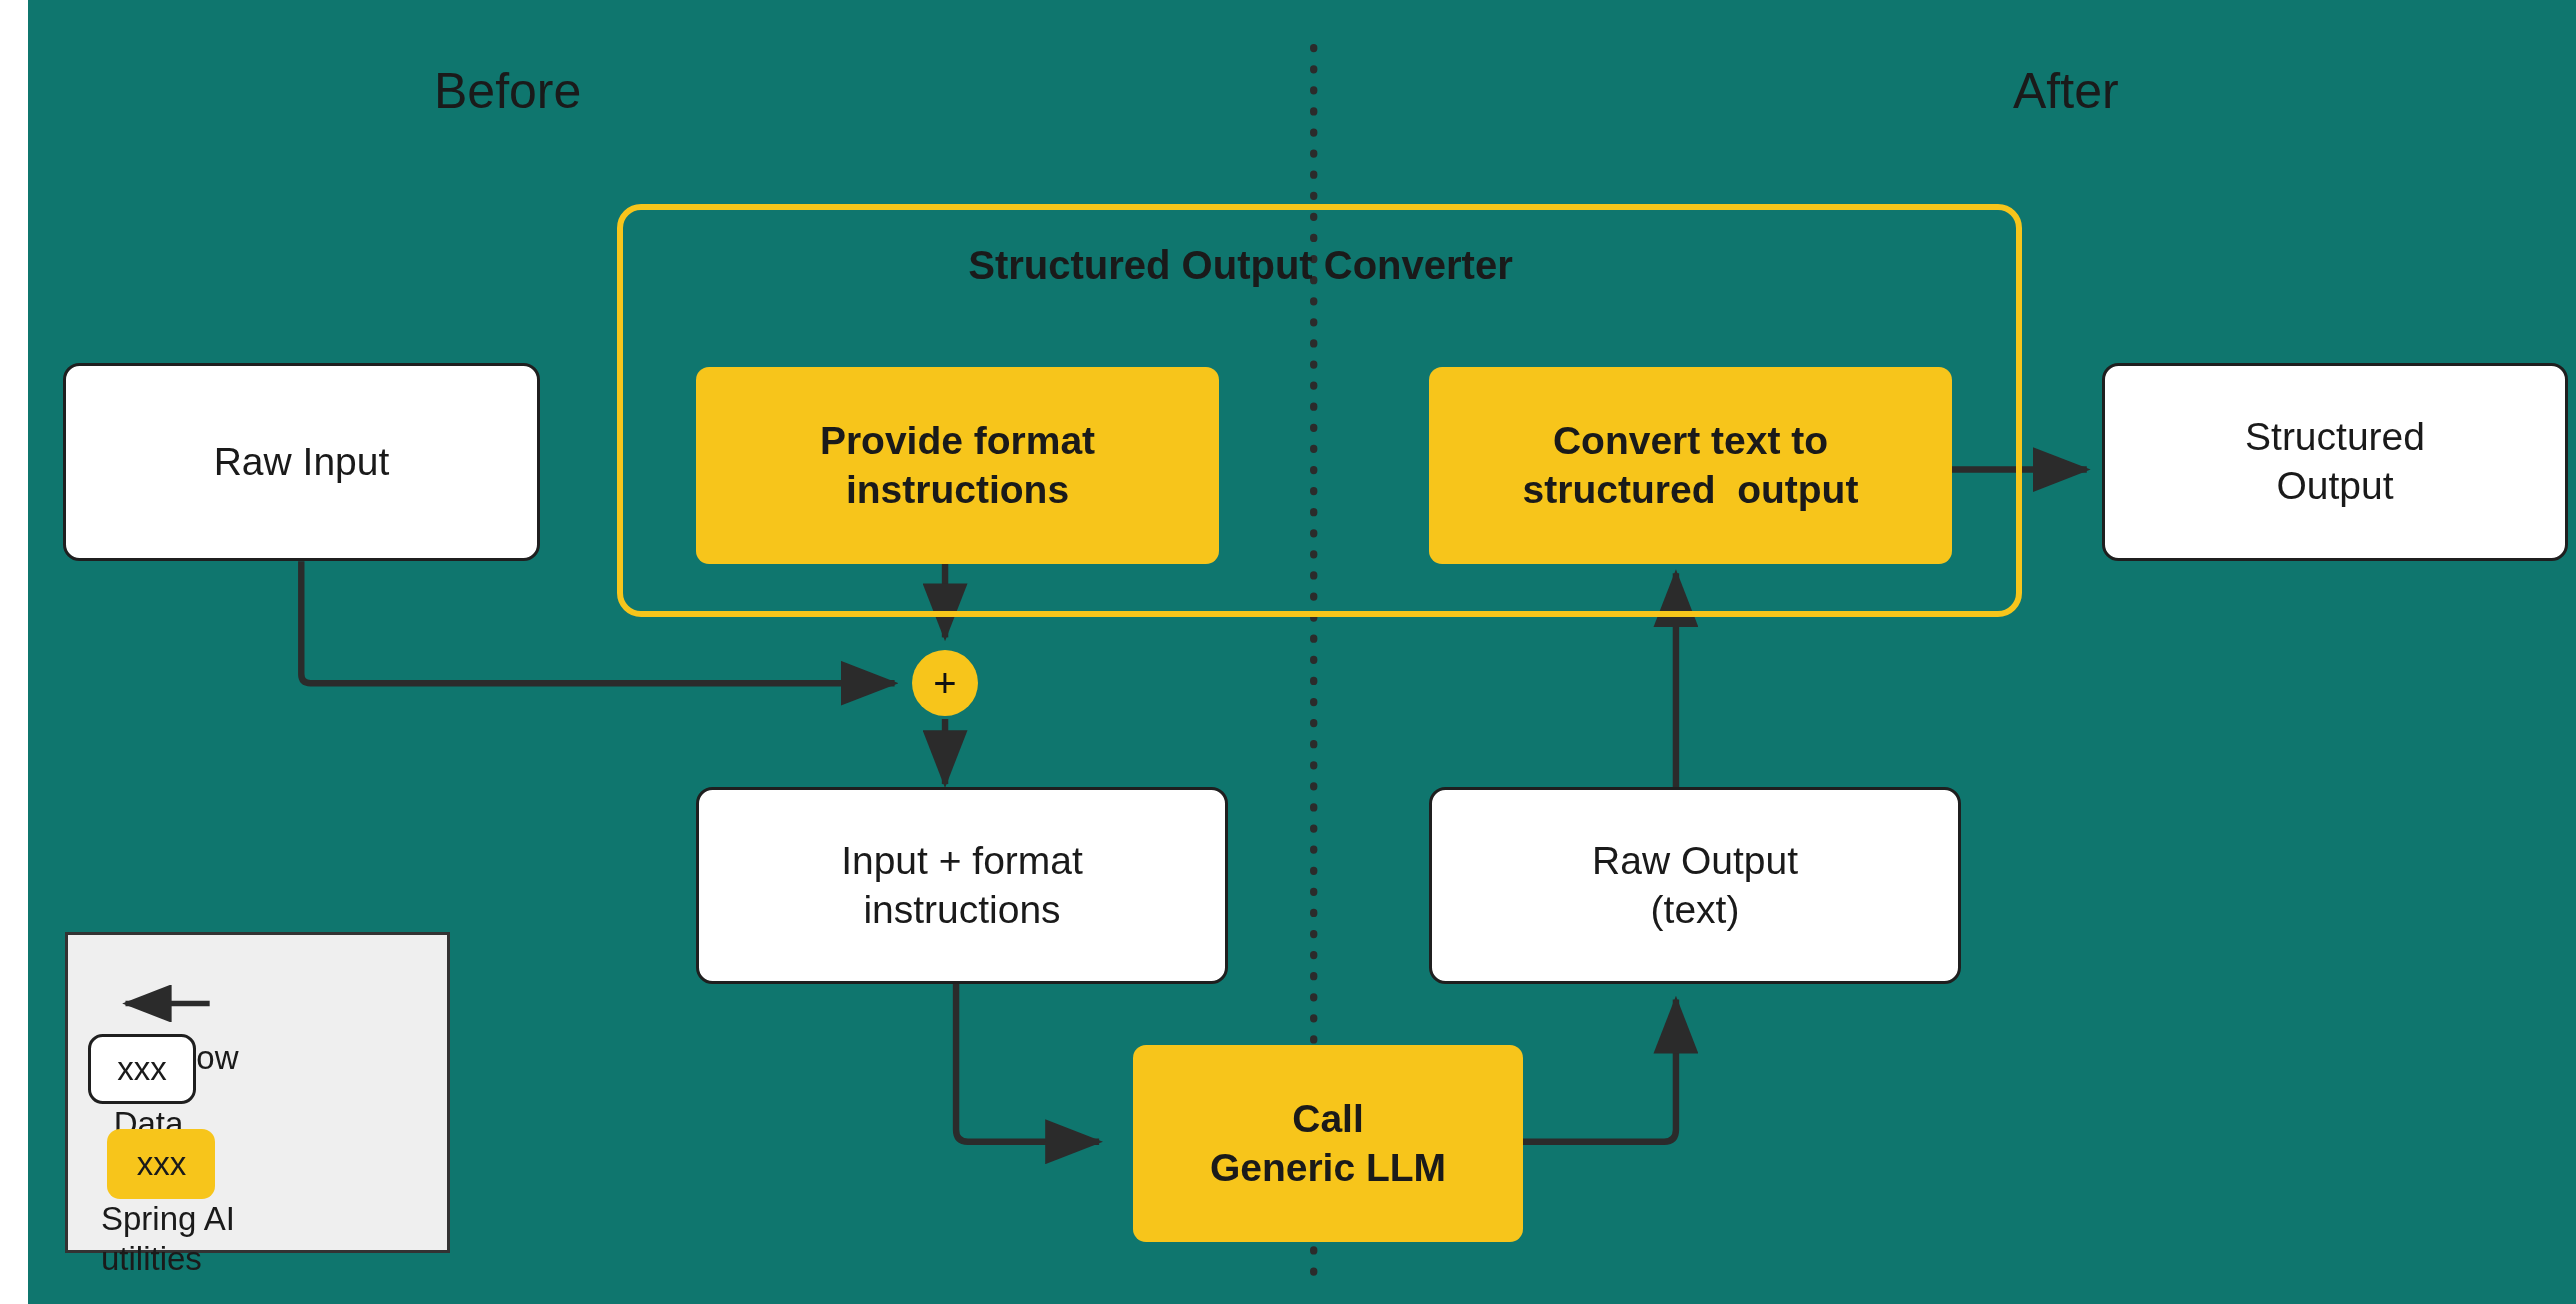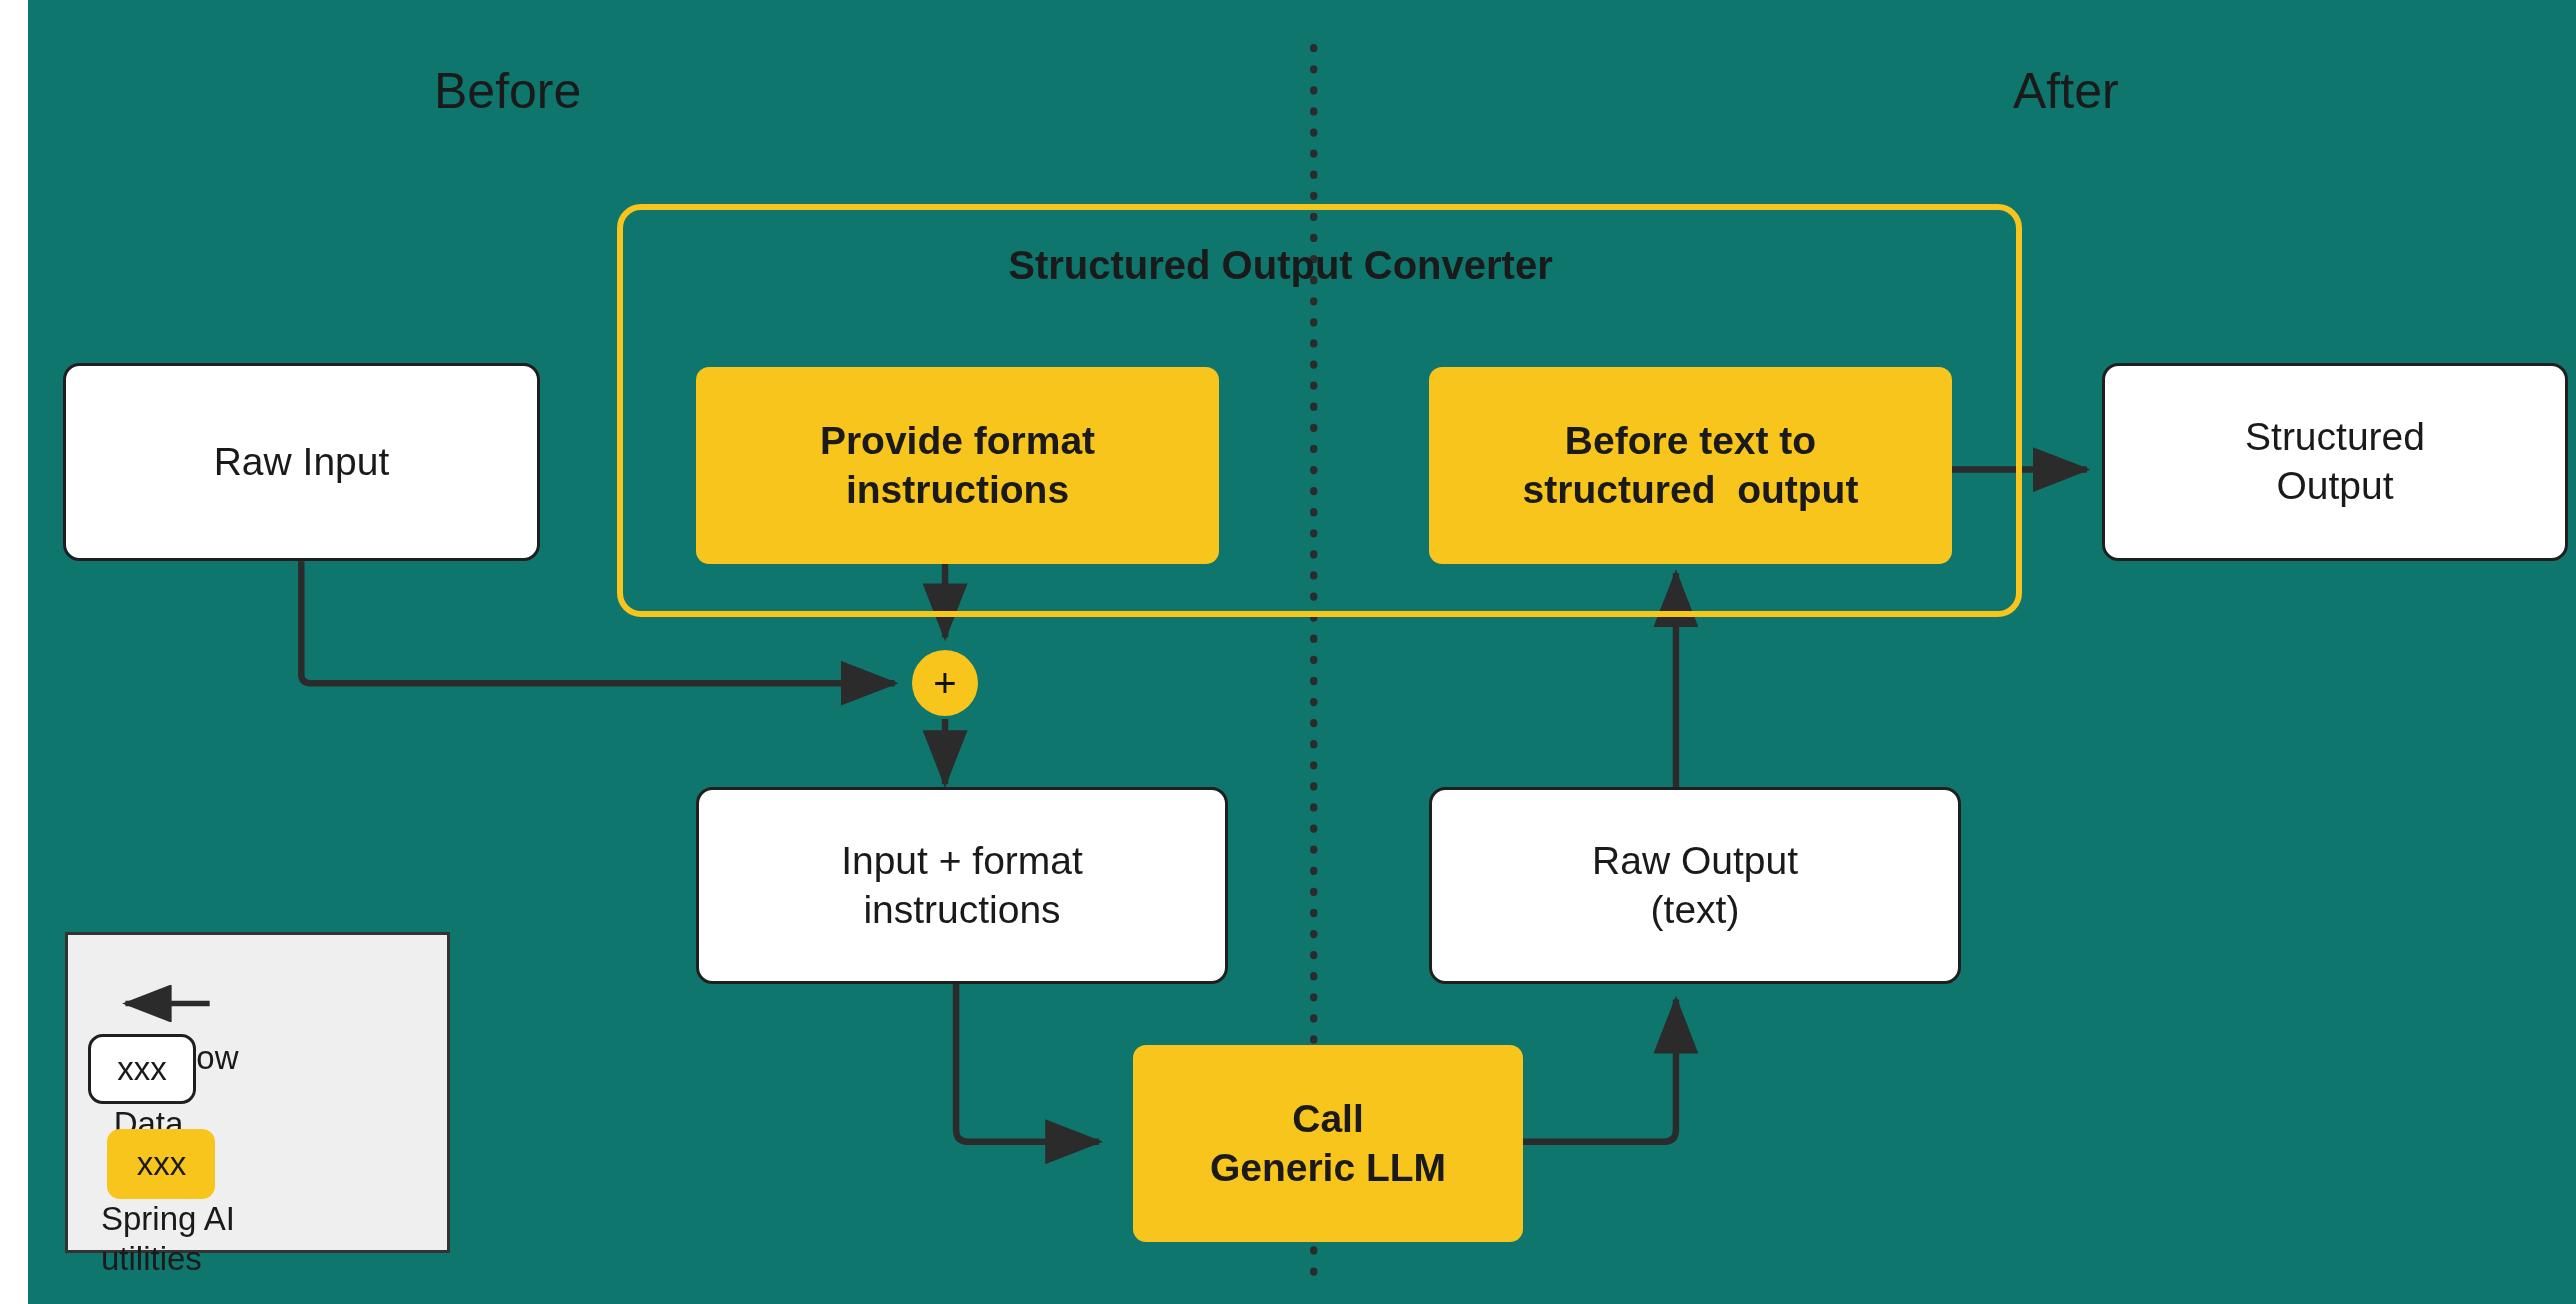--- a/index.html
+++ b/index.html
@@ -69,21 +69,20 @@
   }
   #converter-title {
     position: absolute;
     left: 589px;
     top: 243px;
     width: 1247px;
     text-align: center;
     font-size: 40px;
     font-weight: 700;
     color: #1a1a1a;
-    padding-left: 40px;
   }
   #plus-node {
     position: absolute;
     left: 884px;
     top: 650px;
     width: 66px;
     height: 66px;
     border-radius: 50%;
     background: #F7C51B;
     display: flex;
@@ -185,21 +184,21 @@
 
   <div class="node util-node" style="left:668px; top:367px; width:523px; height:197px;">
     <span>
       <span>Provide format</span><br>
       <span>instructions</span>
     </span>
   </div>
 
   <div class="node util-node" style="left:1401px; top:367px; width:523px; height:197px;">
     <span>
-      <span>Before text to</span><br>
+      <span>Convert text to</span><br>
       <span style="white-space:pre;">structured  output</span>
     </span>
   </div>
 
   <div class="node data-node" style="left:2074px; top:363px; width:466px; height:198px;">
     <span>
       <span>Structured</span><br>
       <span>Output</span>
     </span>
   </div>

